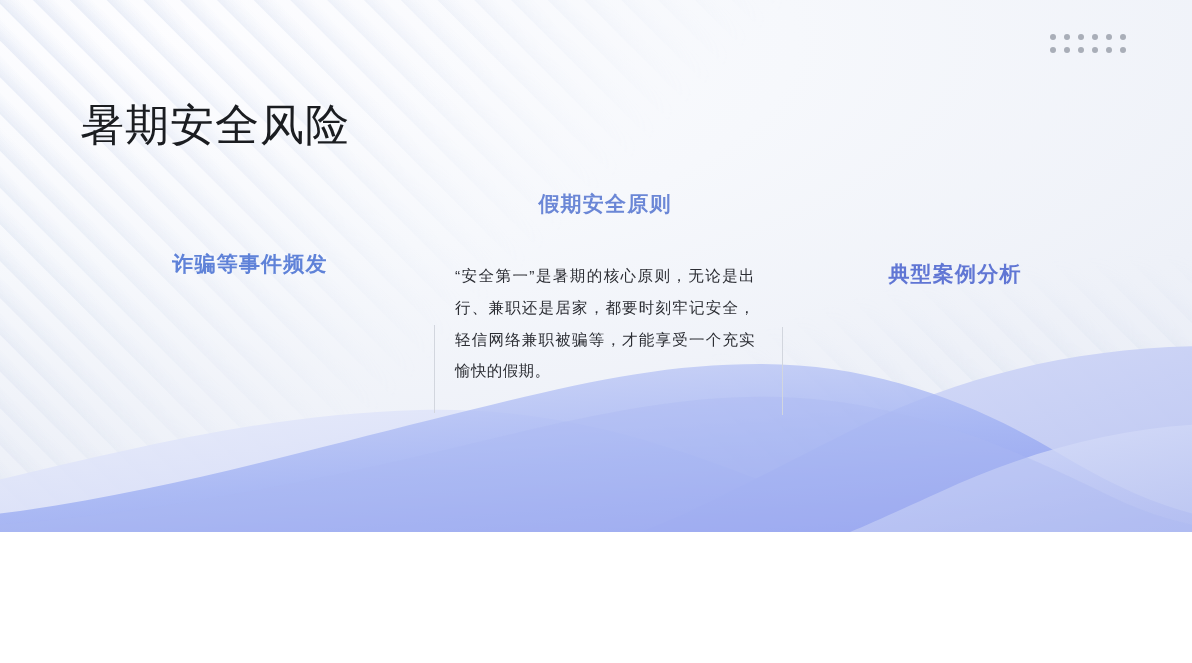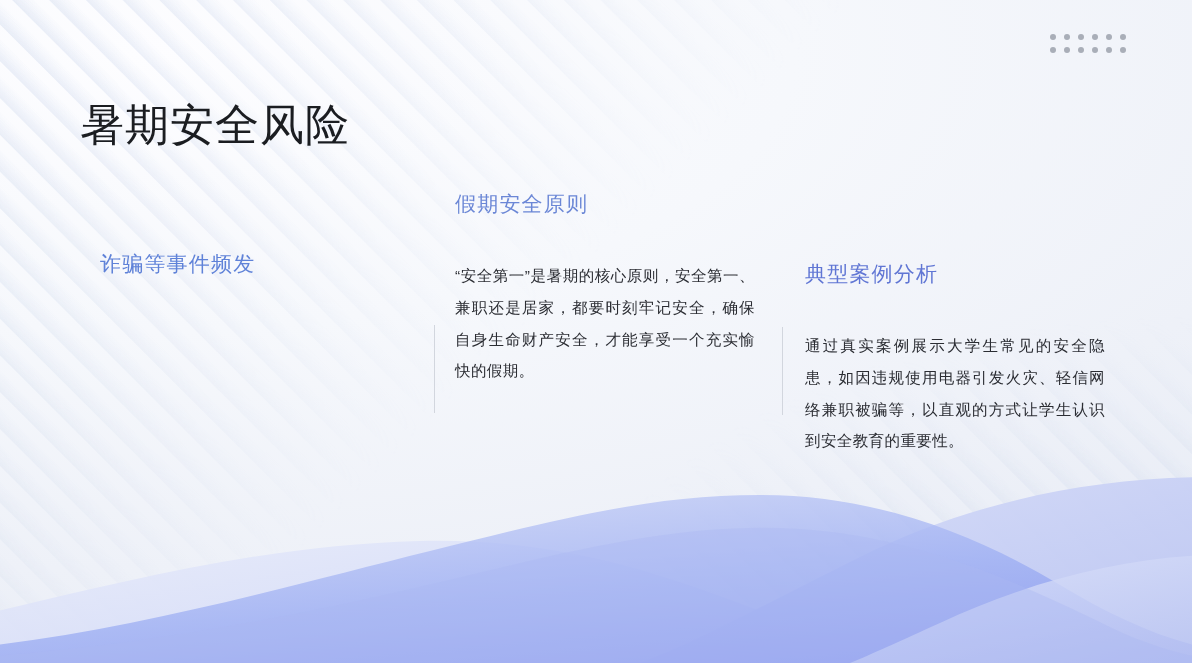--- a/index.html
+++ b/index.html
@@ -7,21 +7,21 @@
     padding: 0;
     background: #ffffff;
   }
   body {
     font-family: "Liberation Sans", "DejaVu Sans", sans-serif;
   }
 
   #slide {
     position: relative;
     width: 1192px;
-    height: 663px;
+    height: 532px;
     overflow: hidden;
     background:
       radial-gradient(130% 100% at 12% 8%, #fdfdff 0%, #f6f8fc 42%, #eef1f8 78%, #e9edf6 100%);
   }
 
   
   .stripes {
     position: absolute;
     inset: 0;
     pointer-events: none;
@@ -92,22 +92,23 @@
   .col {
     position: absolute;
     width: 300px;
   }
   .col-1 { left: 100px; top: 250px; }
   .col-2 { left: 455px; top: 190px; }
   .col-3 { left: 805px; top: 260px; }
 
   .col-heading {
     font-size: 21px;
-    font-weight: 400;
+    font-weight: 700;
     letter-spacing: 1.2px;
+    text-align: center;
     margin: 0 0 42px 0;
     white-space: nowrap;
   }
   .col-1 .col-heading { color: #5f82d8; }
   .col-2 .col-heading { color: #6b87d6; }
   .col-3 .col-heading { color: #6076d4; }
 
   .col-body {
     font-size: 15.5px;
     line-height: 2.05;
@@ -195,25 +196,24 @@
   <h1 class="slide-title">暑期安全风险</h1>
 
   <div class="columns">
 
     <div class="col col-1">
       <div class="col-heading">诈骗等事件频发</div>
     </div>
 
     <div class="col col-2">
       <div class="col-heading">假期安全原则</div>
-      <p class="col-body">“安全第一”是暑期的核心原则，安全第一、兼职还是居家，都要时刻牢记安全，确保自身生命财产安全，才能享受一个充实愉快的假期。</p>
+      <p class="col-body">“安全第一”是暑期的核心原则，无论是出行、兼职还是居家，都要时刻牢记安全，轻信网络兼职被骗等，才能享受一个充实愉快的假期。</p>
     </div>
 
     <div class="col col-3">
       <div class="col-heading">典型案例分析</div>
-      <p class="col-body">通过真实案例展示大学生常见的安全隐患，如因违规使用电器引发火灾、轻信网络兼职被骗等，以直观的方式让学生认识到安全教育的重要性。</p>
     </div>
 
     <div class="divider divider-1"></div>
     <div class="divider divider-2"></div>
   </div>
 
 </div>
 
 </body></html>

